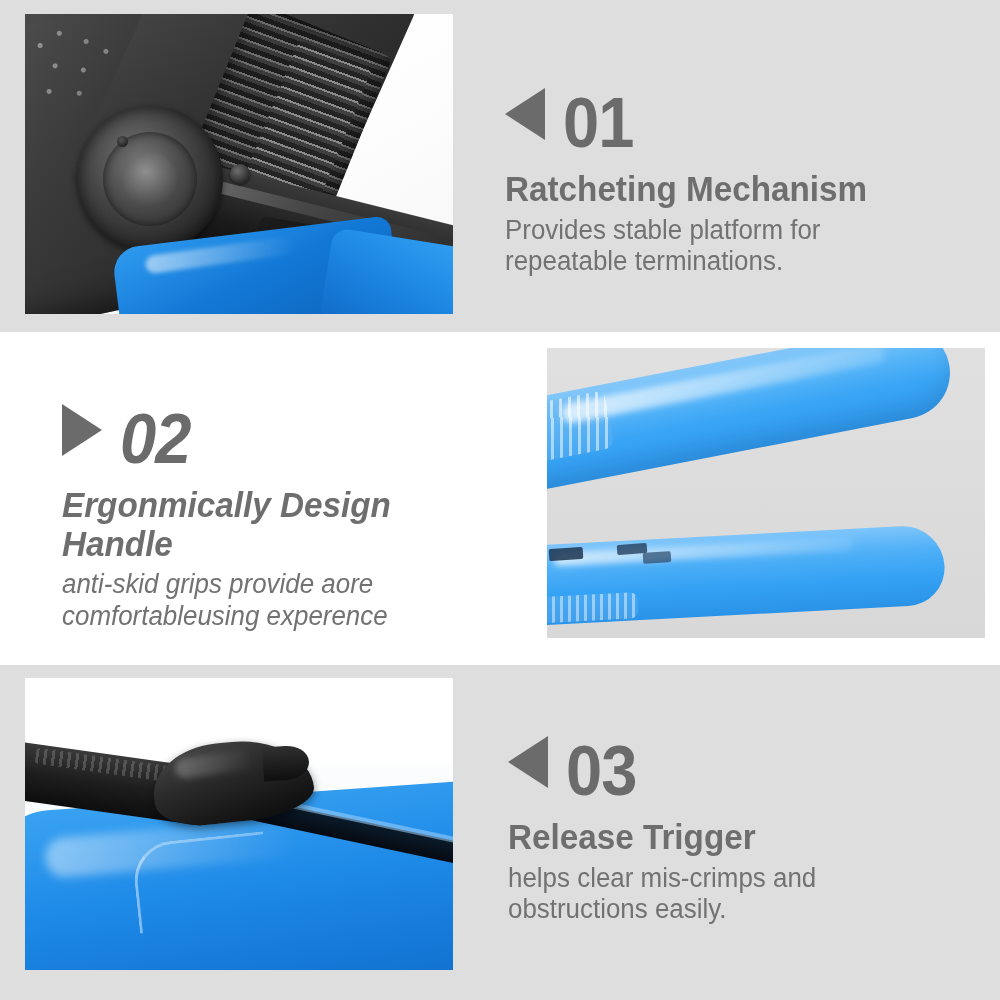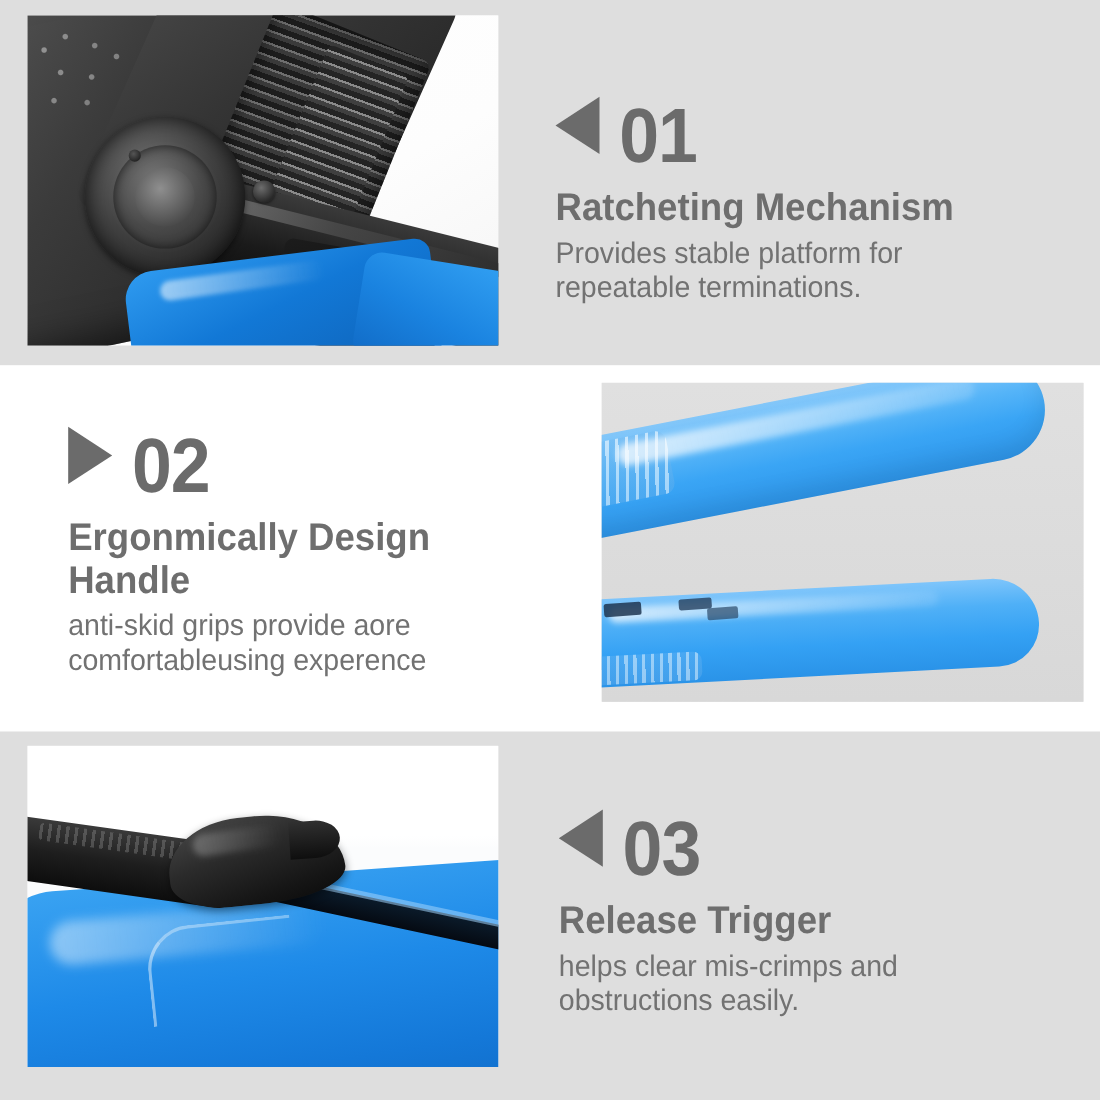--- a/index.html
+++ b/index.html
@@ -336,21 +336,21 @@
     position: absolute;
     left: 238px; top: 68px; width: 46px; height: 34px;
     background: linear-gradient(180deg, #303030, #0e0e0e);
     border-radius: 0 50% 50% 0;
     transform: rotate(-4deg);
   }
 
   
   .text-block { position: absolute; }
   #text-01 { left: 505px; top: 88px;  width: 470px; }
-  #text-02 { left: 62px;  top: 388px; width: 430px; }
+  #text-02 { left: 62px;  top: 404px; width: 430px; font-style: italic; }
   #text-03 { left: 508px; top: 736px; width: 460px; }
 
   .num-row {
     display: flex;
     align-items: flex-start;
     gap: 18px;
     height: 74px;
   }
   .tri {
     width: 0; height: 0;

